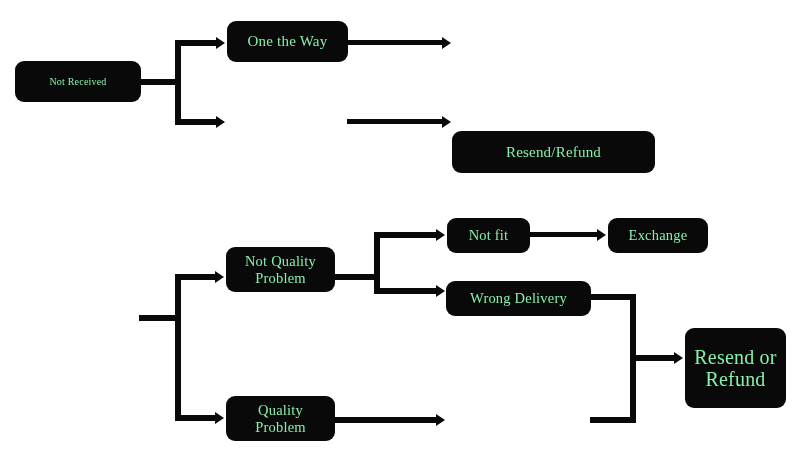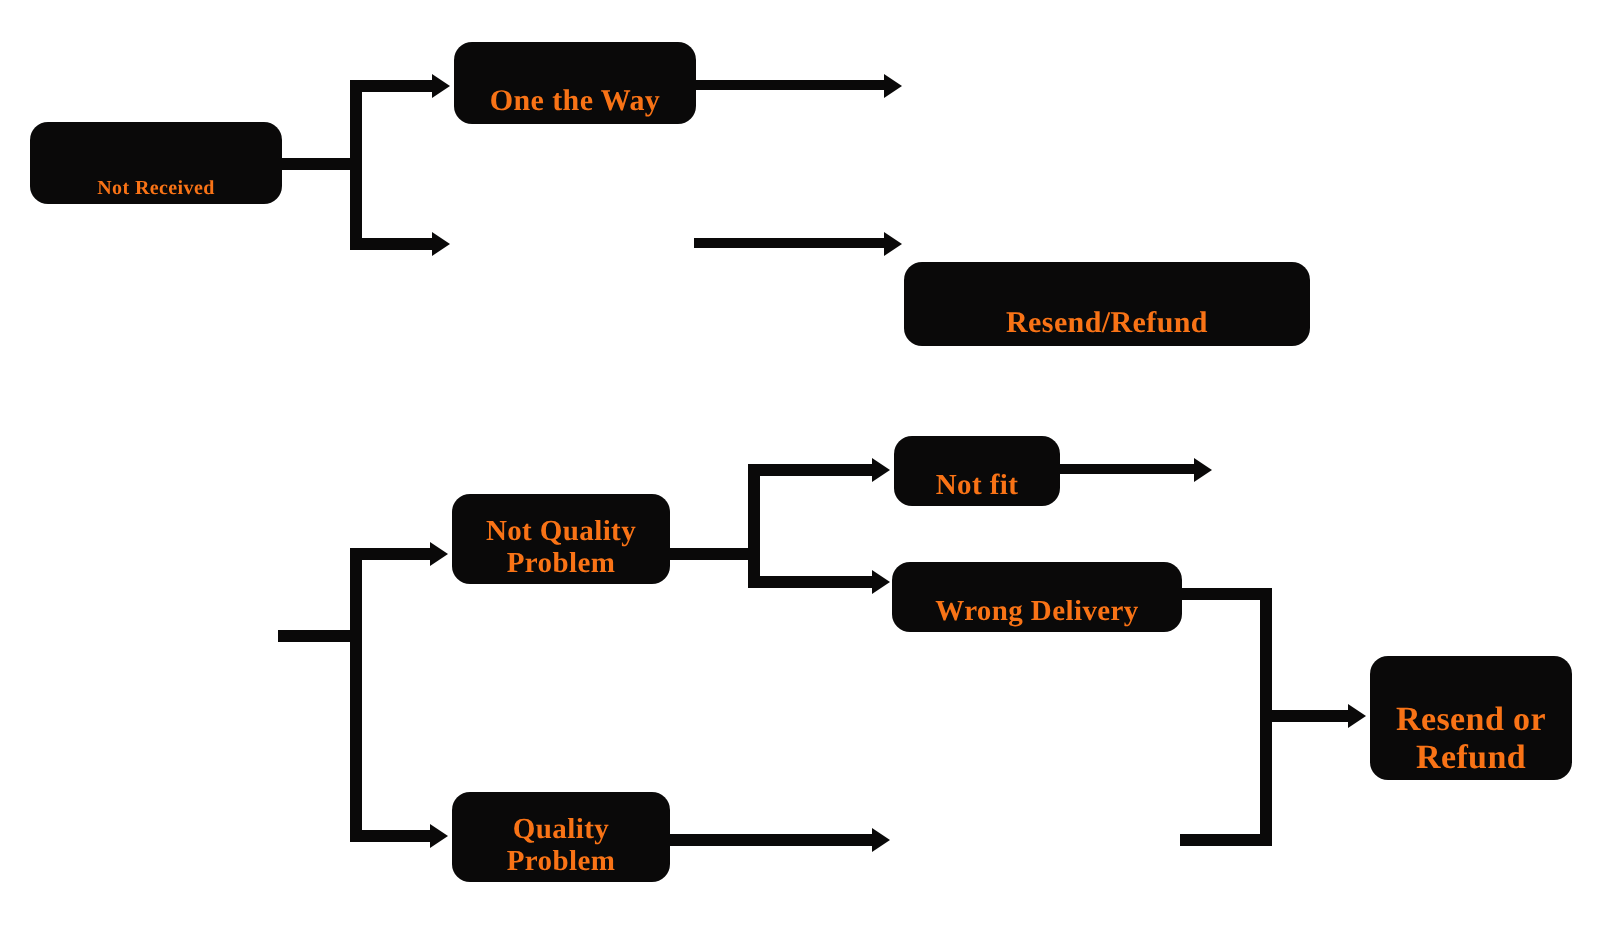--- a/index.html
+++ b/index.html
@@ -11,27 +11,27 @@
     position: relative;
     width: 800px;
     height: 464px;
     background: #ffffff;
     overflow: hidden;
     font-family: "Liberation Serif", "DejaVu Serif", serif;
   }
   .node {
     position: absolute;
     background: #0a0909;
-    color: #f97316;
+    color: #86efac;
     border-radius: 9px;
     display: flex;
-    align-items: flex-end;
+    align-items: center;
     justify-content: center;
     text-align: center;
-    font-weight: bold;
+    font-weight: normal;
     letter-spacing: 0.2px;
     line-height: 1.12;
     box-sizing: border-box;
     padding: 2px 4px;
     -webkit-font-smoothing: antialiased;
   }
   .node span { display: block; white-space: pre-line; }
 
   
   .hline, .vline {
@@ -121,24 +121,27 @@
 
   <div class="node" style="left:226px; top:396px; width:109px; height:45px; font-size:14.5px;">
     <span>Quality
 Problem</span>
   </div>
 
   <div class="node" style="left:447px; top:218px; width:83px; height:35px; font-size:14.5px;">
     <span>Not fit</span>
   </div>
 
+  <div class="node" style="left:608px; top:218px; width:100px; height:35px; font-size:14.5px;">
+    <span>Exchange</span>
+  </div>
 
   <div class="node" style="left:446px; top:281px; width:145px; height:35px; font-size:14.5px;">
     <span>Wrong Delivery</span>
   </div>
 
 
-  <div class="node" style="left:685px; top:328px; width:101px; height:62px; font-size:17px;">
+  <div class="node" style="left:685px; top:328px; width:101px; height:80px; font-size:20px;">
     <span>Resend or
 Refund</span>
   </div>
 
 </div>
 
 </body></html>

